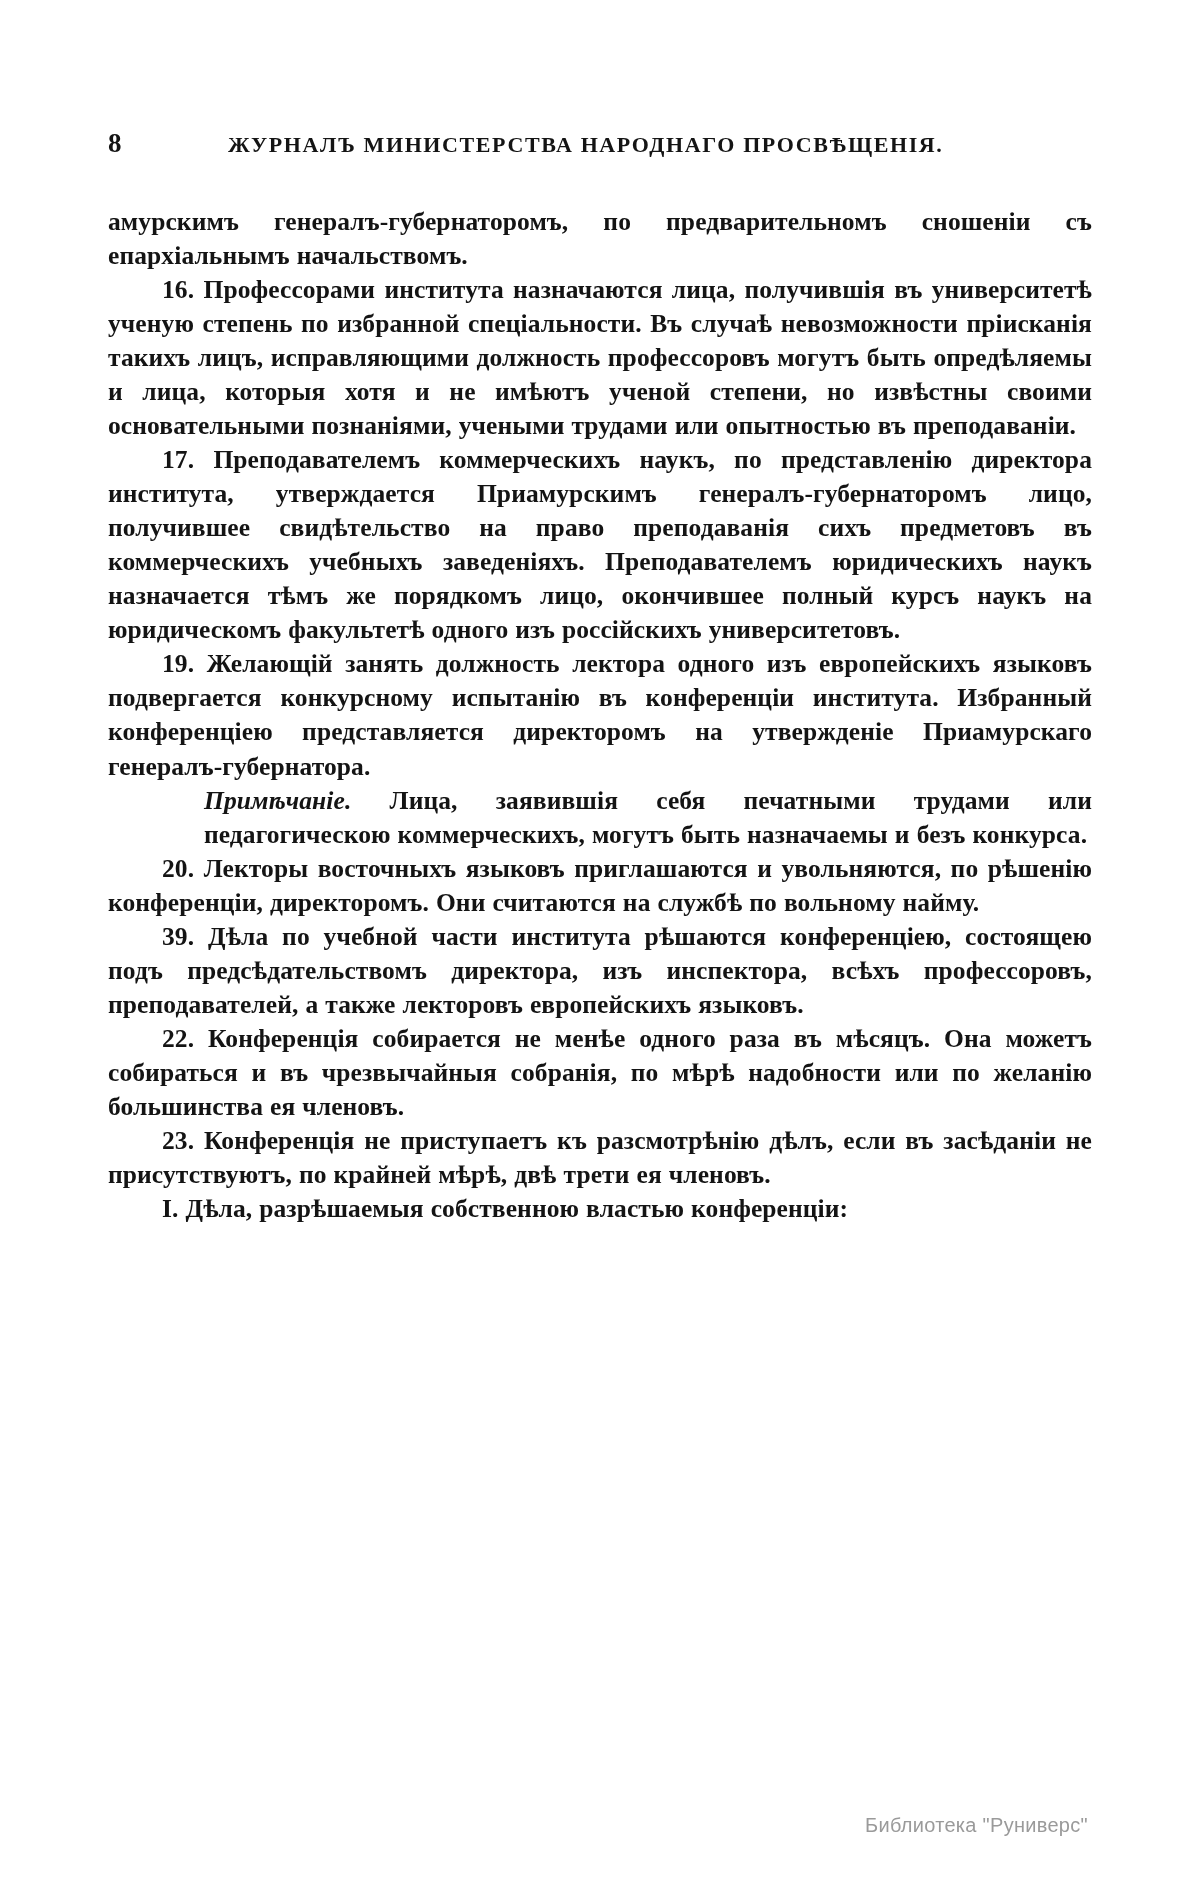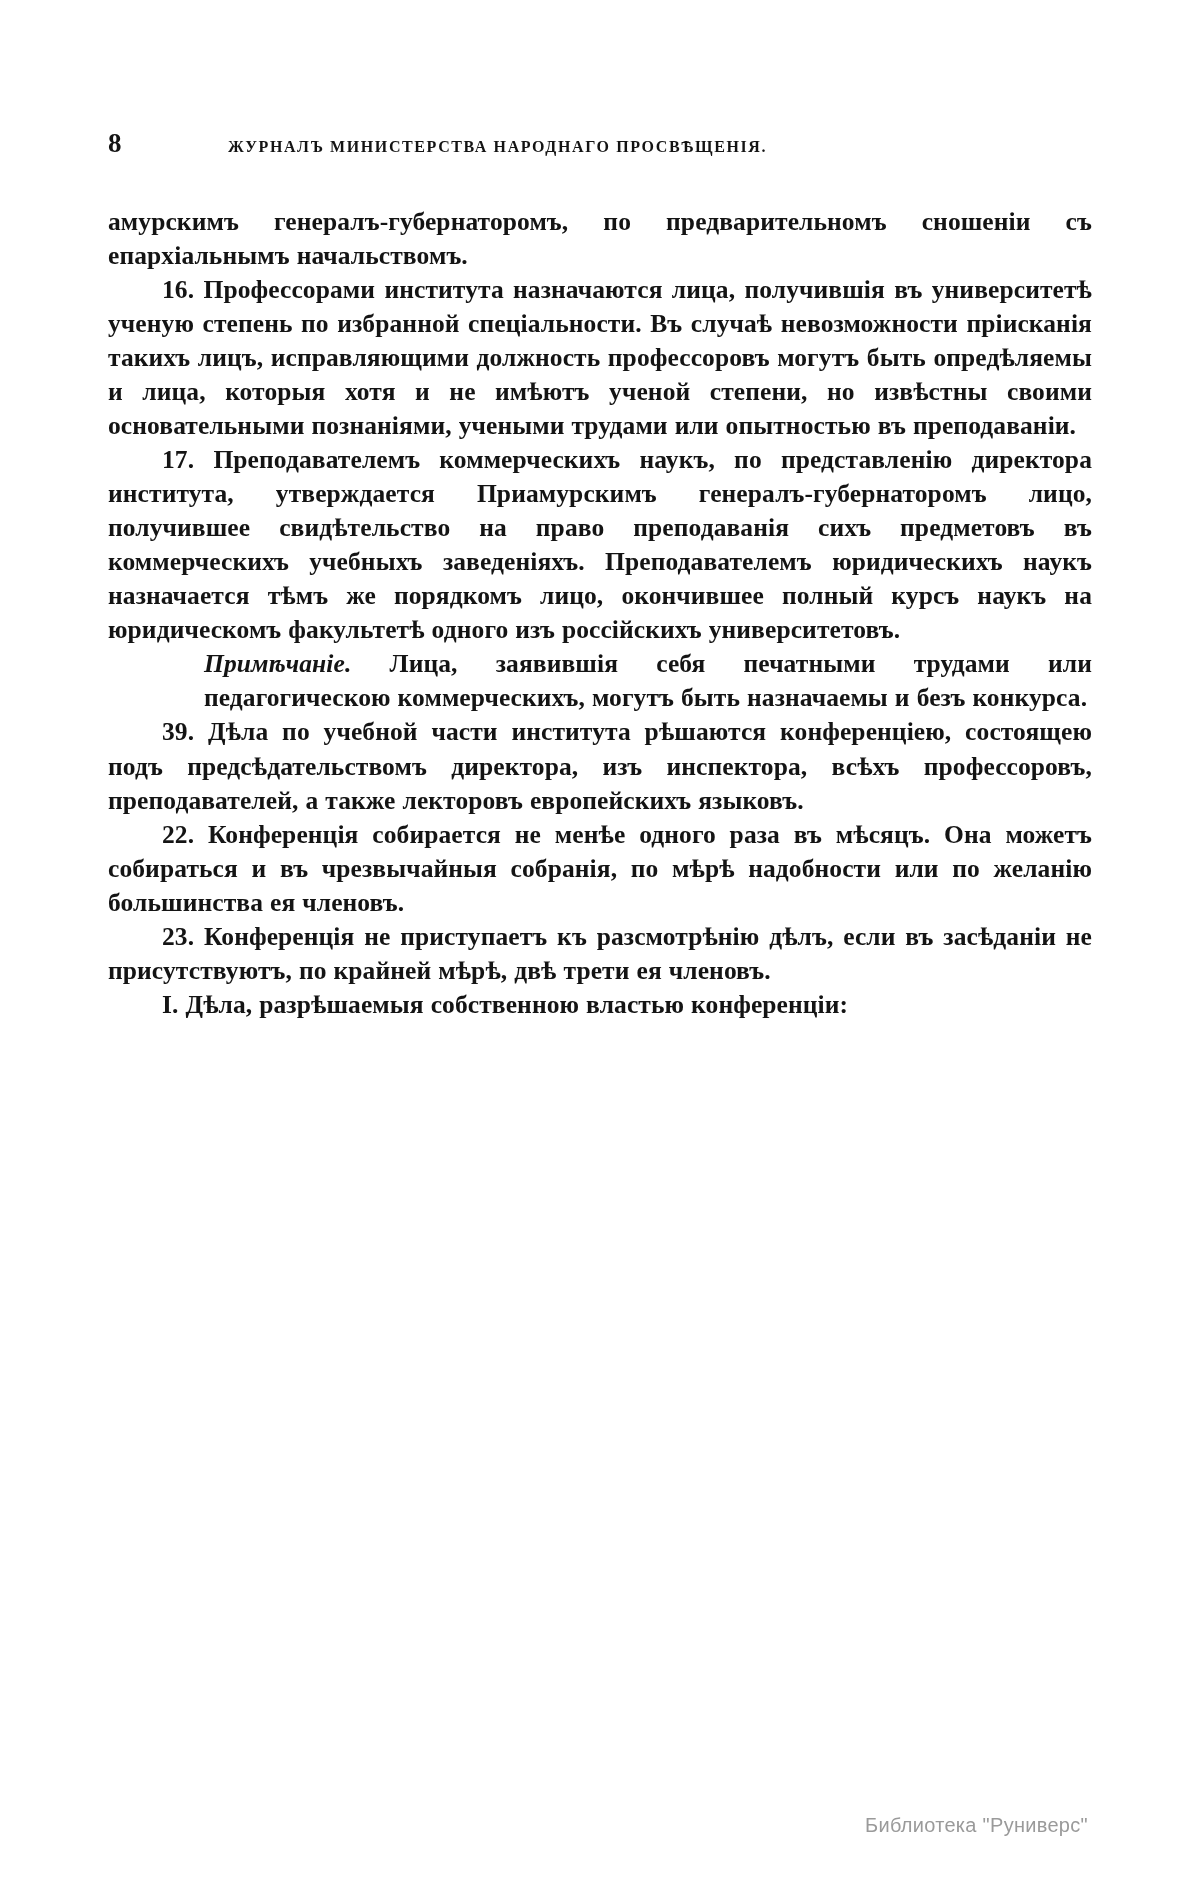--- a/index.html
+++ b/index.html
@@ -29,21 +29,21 @@
     margin-bottom: 46px;
   }
   .folio {
     font-size: 27px;
     font-weight: bold;
     width: 120px;
     flex: 0 0 120px;
     letter-spacing: 0.5px;
   }
   .running-title {
-    font-size: 16px;
+    font-size: 22px;
     font-weight: bold;
     letter-spacing: 1.6px;
     white-space: nowrap;
   }
   .body-col {
     width: 984px;
     margin: 0 auto;
   }
   p {
     margin: 0;
@@ -91,23 +91,25 @@
 
   <div class="body-col">
 
     <p>амурскимъ генералъ-губернаторомъ, по предварительномъ сношеніи съ епархіальнымъ начальствомъ.</p>
 
     <p class="indent">16. Профессорами института назначаются лица, получившія въ университетѣ ученую степень по избранной спеціальности. Въ случаѣ невозможности пріисканія такихъ лицъ, исправляющими должность профессоровъ могутъ быть опредѣляемы и лица, которыя хотя и не имѣютъ ученой степени, но извѣстны своими основательными познаніями, учеными трудами или опытностью въ преподаваніи.</p>
 
     <p class="indent">17. Преподавателемъ коммерческихъ наукъ, по представленію директора института, утверждается Приамурскимъ генералъ-губернаторомъ лицо, получившее свидѣтельство на право преподаванія сихъ предметовъ въ коммерческихъ учебныхъ заведеніяхъ. Преподавателемъ юридическихъ наукъ назначается тѣмъ же порядкомъ лицо, окончившее полный курсъ наукъ на юридическомъ факультетѣ одного изъ россійскихъ университетовъ.</p>
 
 
+    <p class="indent">19. Желающій занять должность лектора одного изъ европейскихъ языковъ подвергается конкурсному испытанію въ конференціи института. Избранный конференціею представляется директоромъ на утвержденіе Приамурскаго генералъ-губернатора.</p>
 
     <p class="note"><span class="note-lead">Примѣчаніе.</span><span> Лица, заявившія себя печатными трудами или педагогическою коммерческихъ, могутъ быть назначаемы и безъ конкурса.</span></p>
 
+    <p class="indent">20. Лекторы восточныхъ языковъ приглашаются и увольняются, по рѣшенію конференціи, директоромъ. Они считаются на службѣ по вольному найму.</p>
 
     <p class="indent">39. Дѣла по учебной части института рѣшаются конференціею, состоящею подъ предсѣдательствомъ директора, изъ инспектора, всѣхъ профессоровъ, преподавателей, а также лекторовъ европейскихъ языковъ.</p>
 
     <p class="indent">22. Конференція собирается не менѣе одного раза въ мѣсяцъ. Она можетъ собираться и въ чрезвычайныя собранія, по мѣрѣ надобности или по желанію большинства ея членовъ.</p>
 
     <p class="indent">23. Конференція не приступаетъ къ разсмотрѣнію дѣлъ, если въ засѣданіи не присутствуютъ, по крайней мѣрѣ, двѣ трети ея членовъ.</p>
 
 
     <p class="indent"><span>I. </span><span class="ital">Дѣла,</span><span class="ital"> разрѣшаемыя собственною властью конференціи:</span></p>
 

